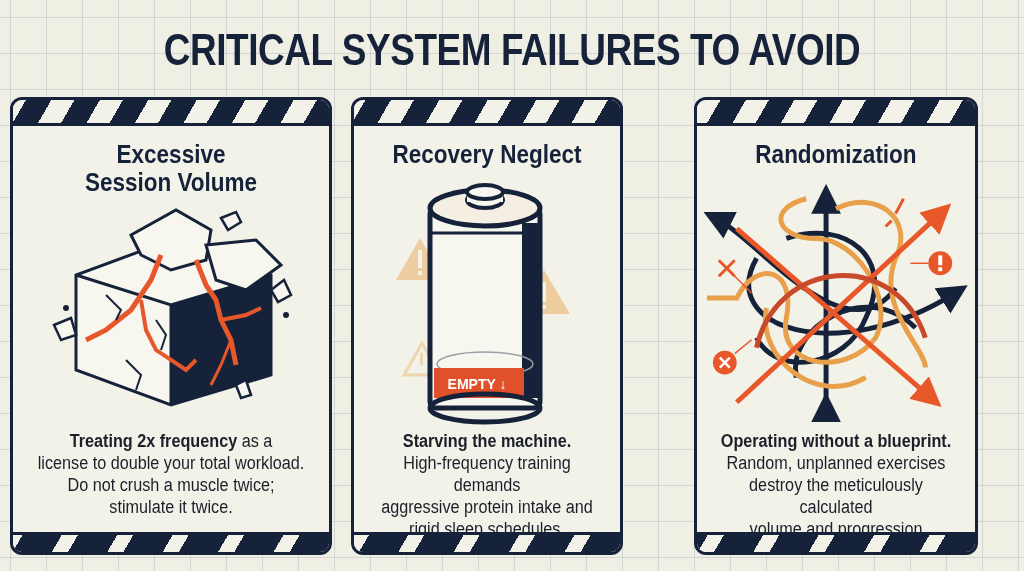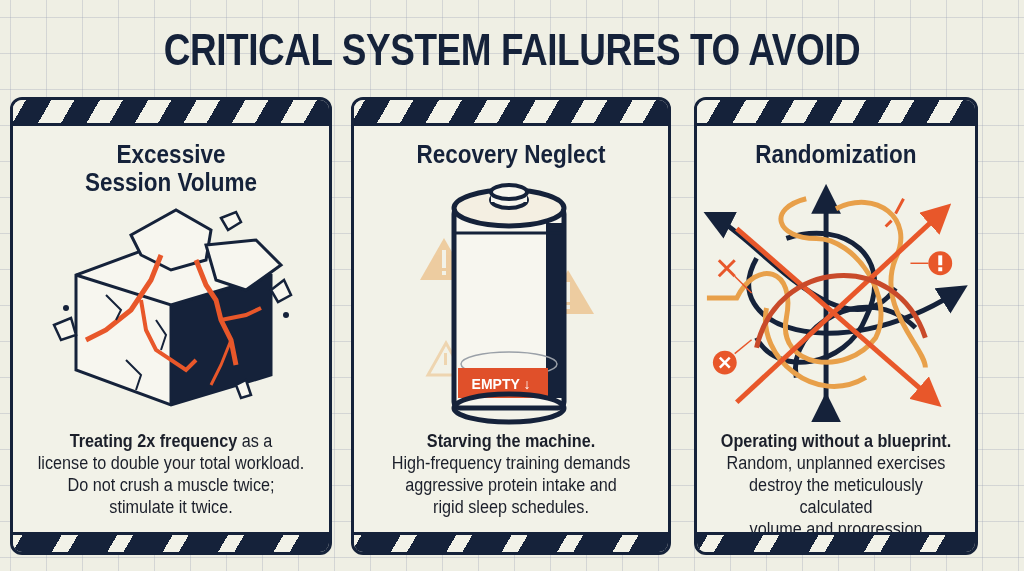--- a/index.html
+++ b/index.html
@@ -120,21 +120,21 @@
   </div>
   <div class="panel-body">
     <span class="line"><span class="lead">Treating 2x frequency</span><span> as a</span></span>
     <span class="line">license to double your total workload.</span>
     <span class="line">Do not crush a muscle twice;</span>
     <span class="line">stimulate it twice.</span>
   </div>
   <div class="stripe-bottom"></div>
 </div>
 
-<div class="panel" style="left:351px; width:320px;">
+<div class="panel" style="left:351px; width:272px;">
   <div class="stripe-top"></div>
   <div class="panel-heading">
     <span>Recovery Neglect</span>
   </div>
   <div class="illustration" style="top:78px; height:250px;">
     <svg width="230" height="250" viewBox="0 0 230 250">
 
       <g opacity="0.45">
         <polygon points="48,60 72,102 24,102" fill="#e8a04a"></polygon>
         <rect x="46" y="72" width="4" height="18" fill="#f2f2e8"></rect>

